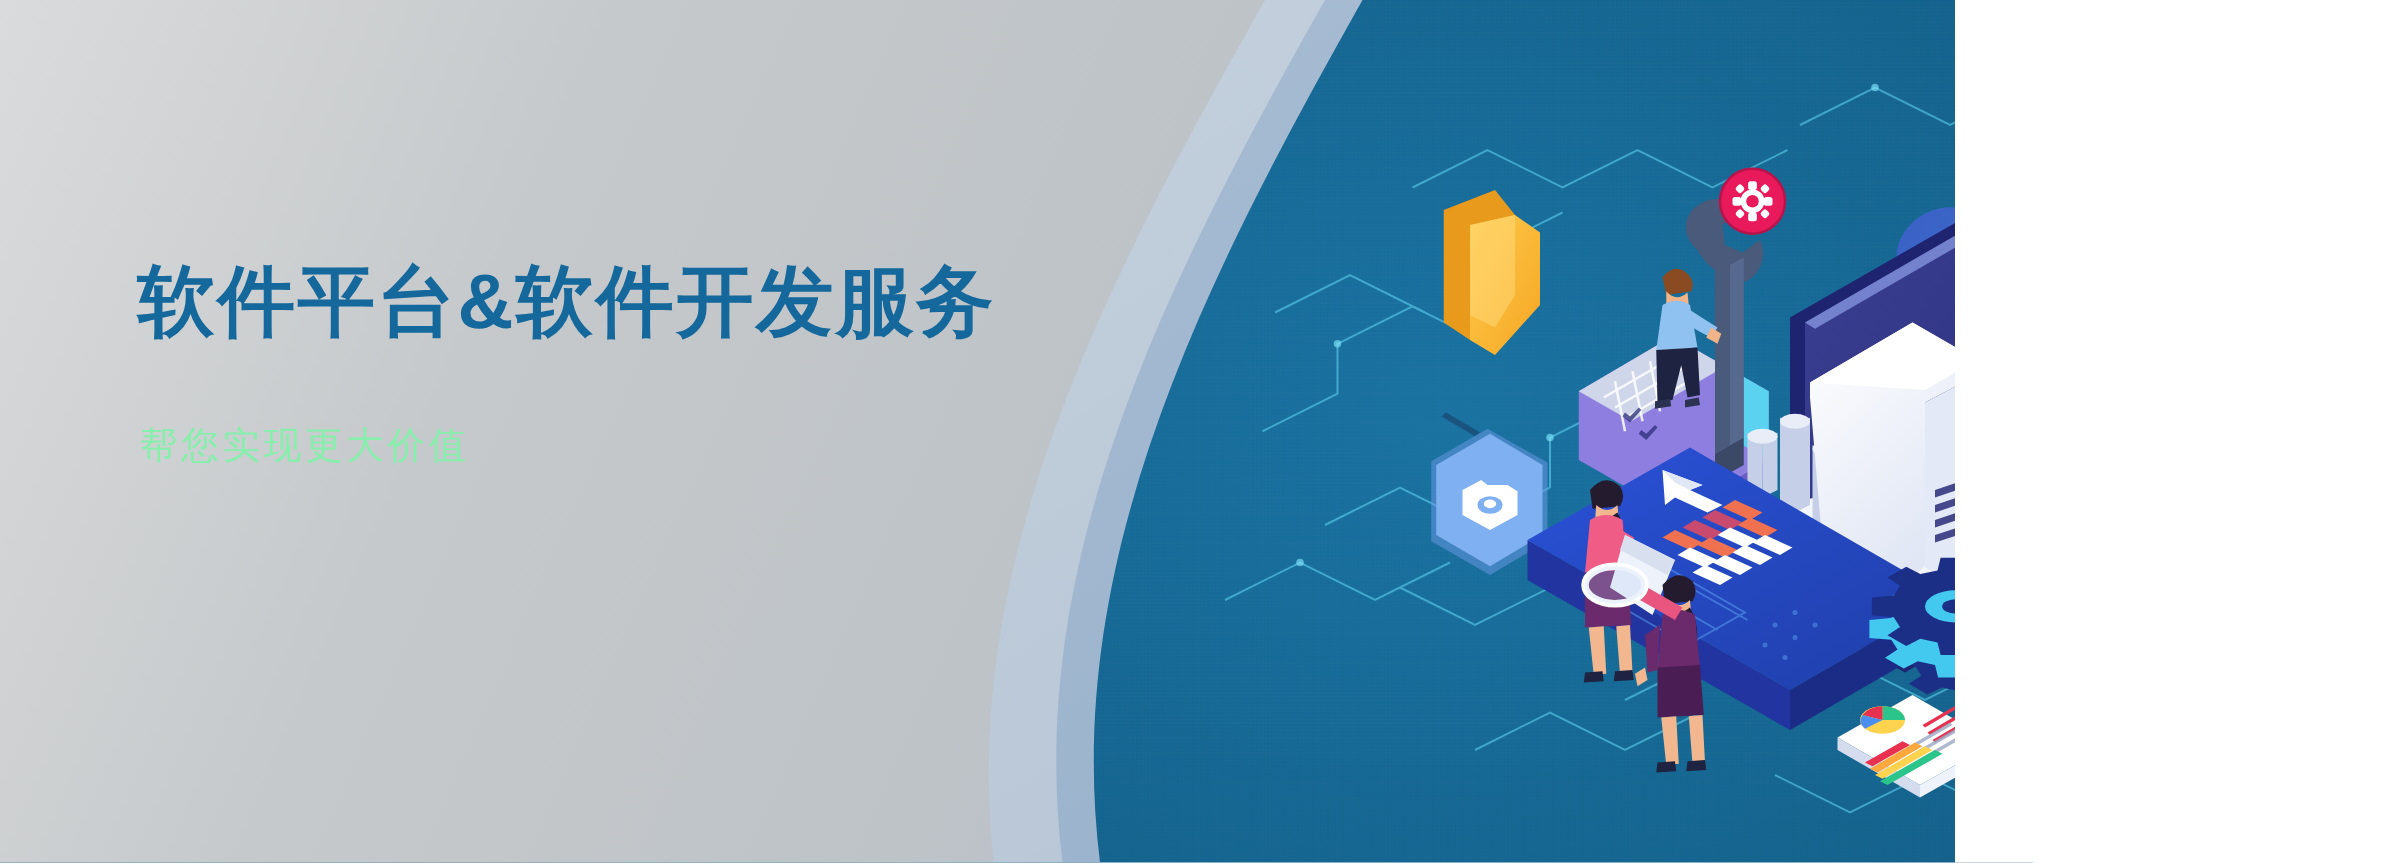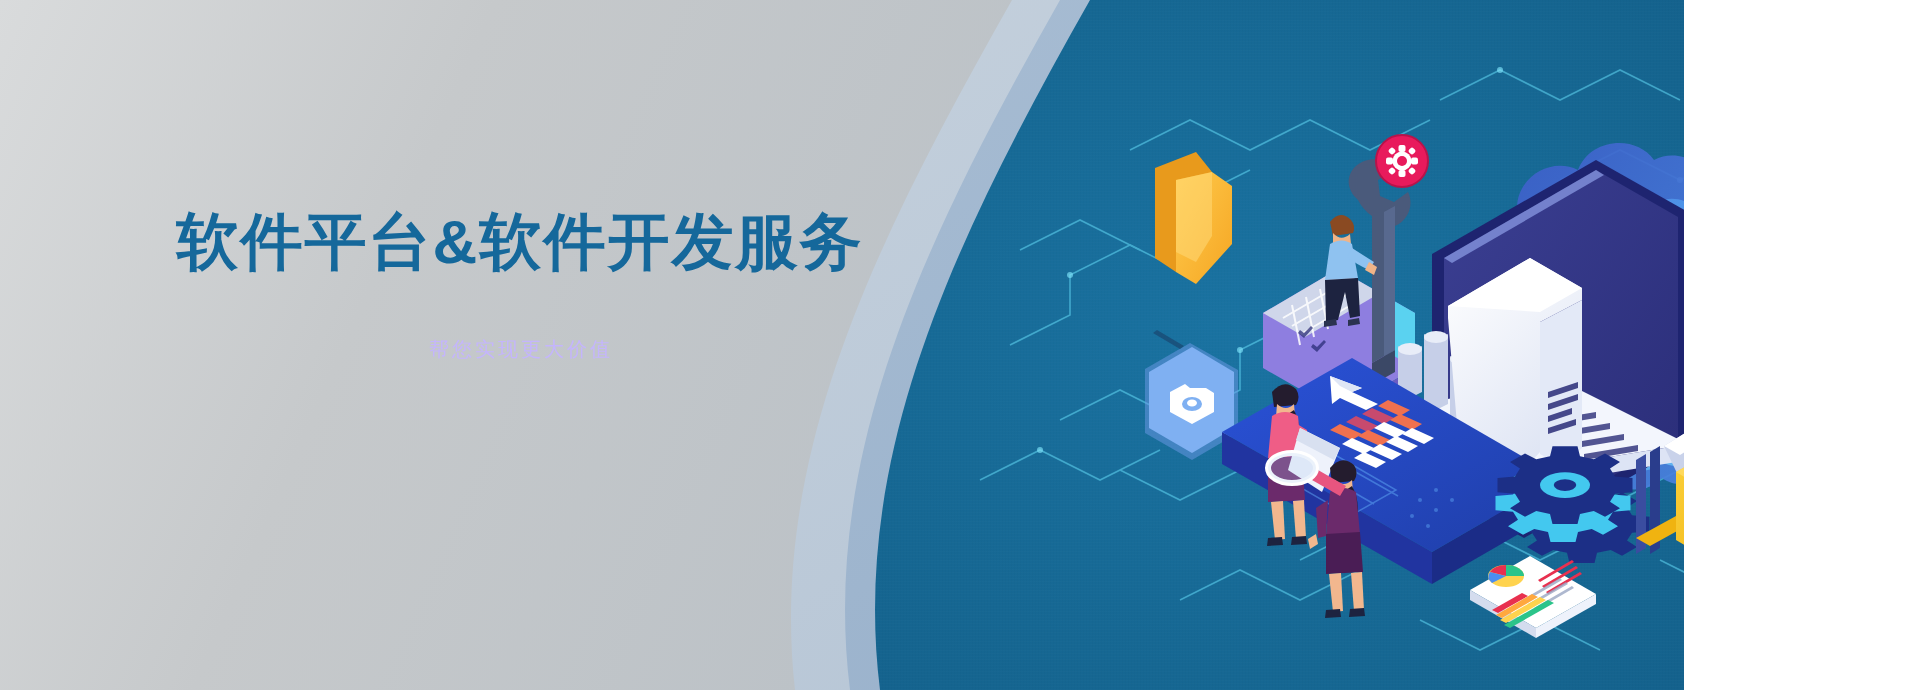--- a/index.html
+++ b/index.html
@@ -1,23 +1,22 @@
 <!DOCTYPE html>
 <html><head>
 <meta charset="utf-8">
 <style>
   html,body{margin:0;padding:0;background:#fff;}
   body{font-family:"Liberation Sans","DejaVu Sans",sans-serif;}
 
   #banner{
     position:relative;
-    width:1684px;height:690px;
+    width:1564px;height:690px;
     overflow:hidden;
     background:#14628f;
-    text-align:center;
   }
 
   
   .bg-blue{
     position:absolute;inset:0;
     background:
       radial-gradient(ellipse 1100px 900px at 74% 48%, #1a73a2 0%, #15648f 48%, #0f5280 100%);
   }
   .bg-noise{
     position:absolute;inset:0;
@@ -36,24 +35,24 @@
     margin:0;
     font-size:62px;
     font-weight:700;
     letter-spacing:2px;
     line-height:1.18;
     color:#15689b;
     white-space:nowrap;
   }
   .subline{
     margin:58px 0 0 2px;
-    font-size:20px;
+    font-size:30px;
     font-weight:400;
     letter-spacing:3px;
-    color:#c4b5fd;
+    color:#86efac;
     white-space:nowrap;
   }
 </style>
 </head>
 <body>
 
 <div id="banner">
 
   <div class="bg-blue"></div>
   <div class="bg-noise"></div>

